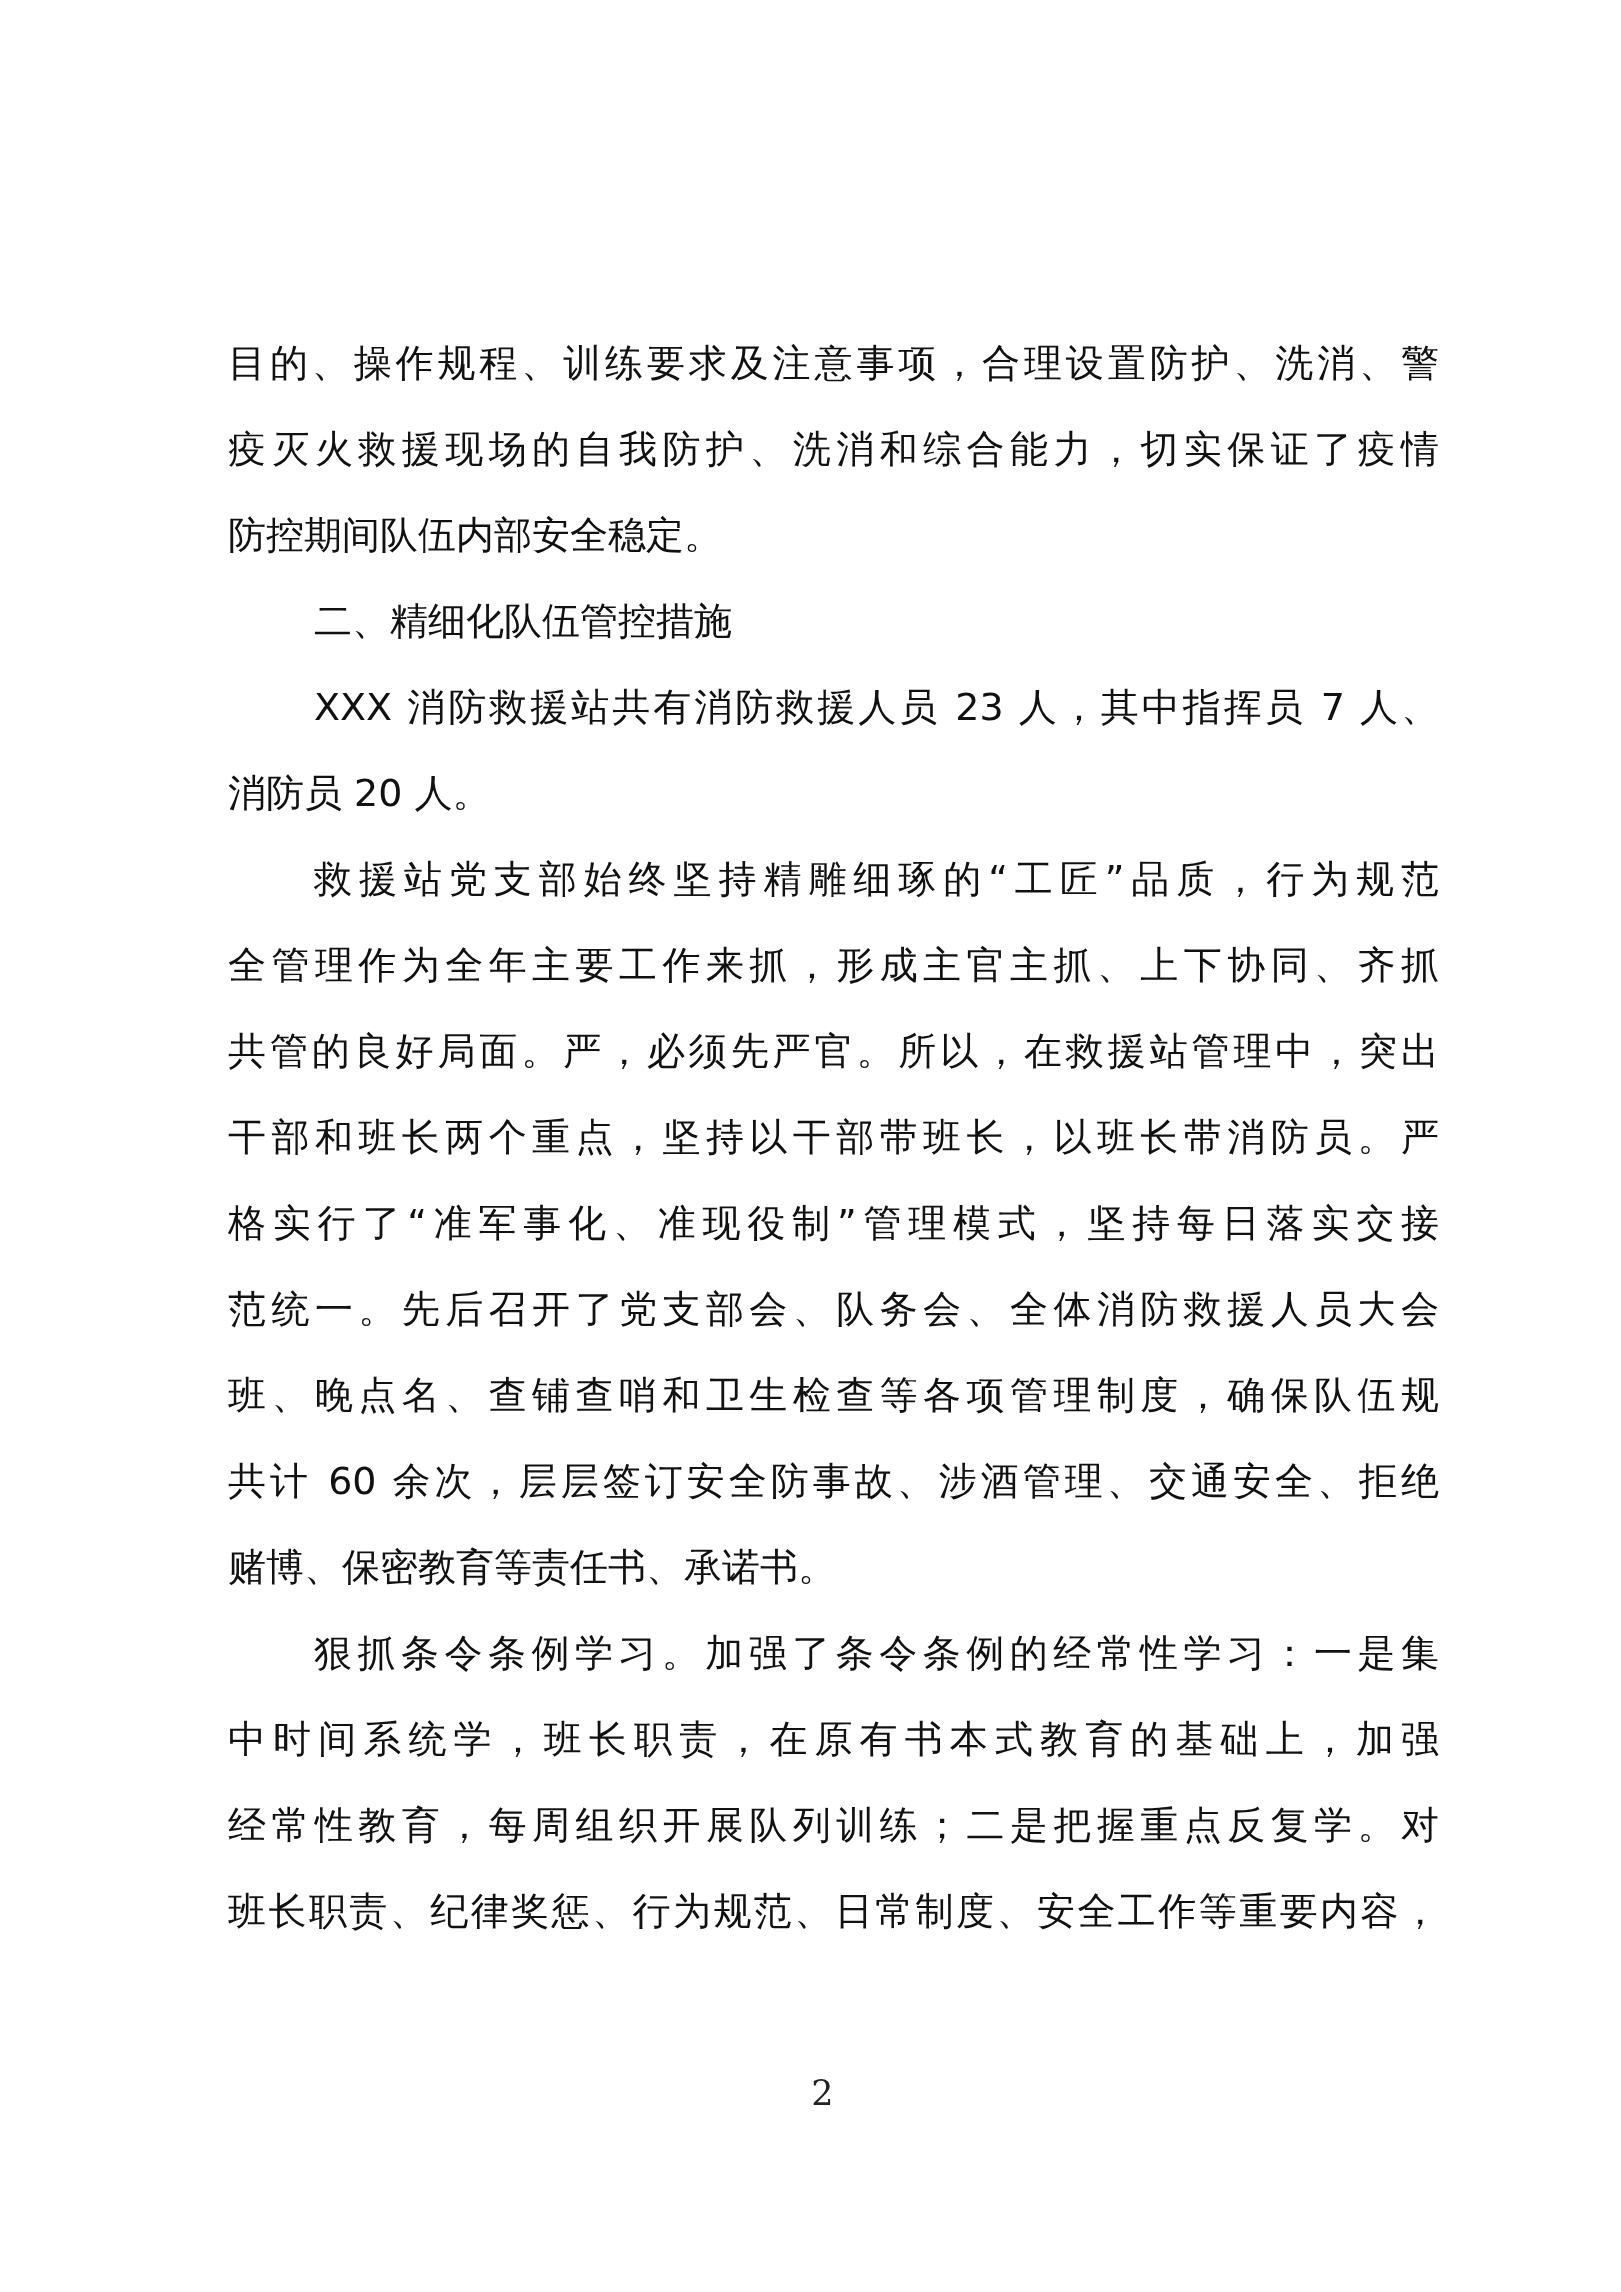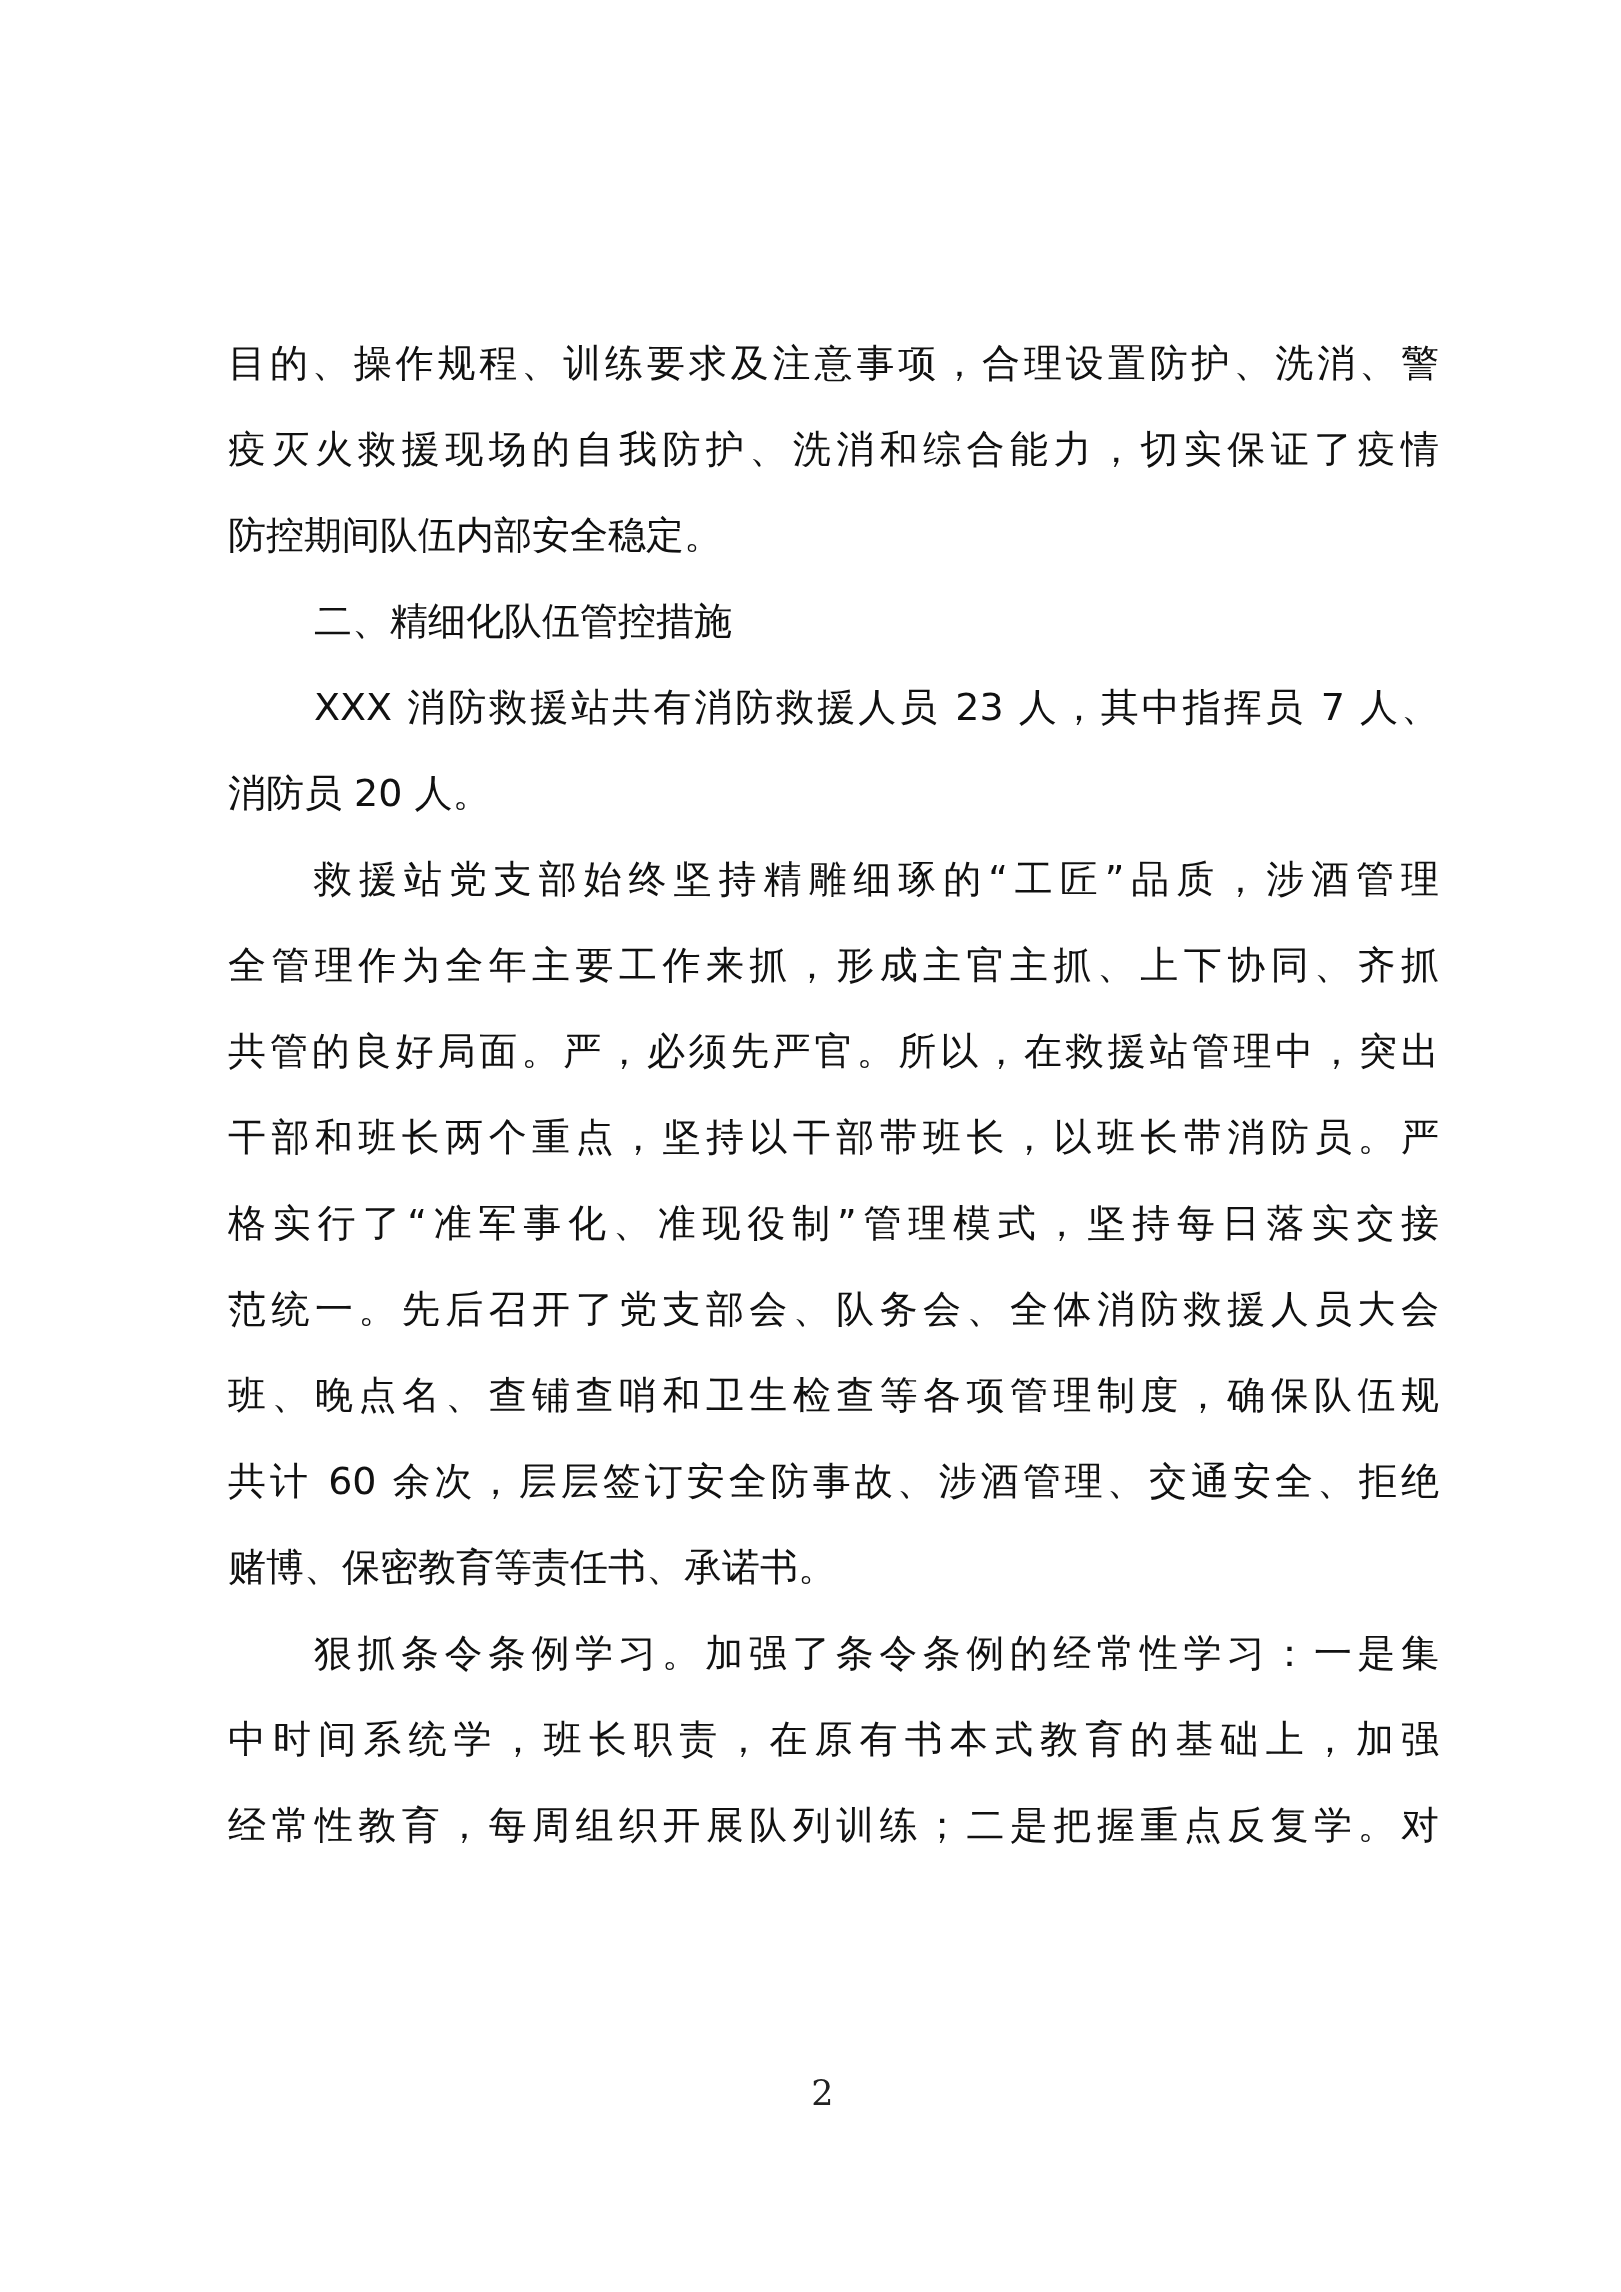--- a/index.html
+++ b/index.html
@@ -22,28 +22,29 @@
 <body>
 
 <div class="page">
   <div class="content">
     <span class="line">目的、操作规程、训练要求及注意事项，合理设置防护、洗消、警</span>
     <span class="line">疫灭火救援现场的自我防护、洗消和综合能力，切实保证了疫情</span>
     <span class="line last">防控期间队伍内部安全稳定。</span>
     <span class="line last indent">二、精细化队伍管控措施</span>
     <span class="line indent">XXX 消防救援站共有消防救援人员 23 人，其中指挥员 7 人、</span>
     <span class="line last">消防员 20 人。</span>
-    <span class="line indent">救援站党支部始终坚持精雕细琢的“工匠”品质，涉酒管理</span>
+    <span class="line indent">救援站党支部始终坚持精雕细琢的“工匠”品质，行为规范</span>
     <span class="line">全管理作为全年主要工作来抓，形成主官主抓、上下协同、齐抓</span>
     <span class="line">共管的良好局面。严，必须先严官。所以，在救援站管理中，突出</span>
     <span class="line">干部和班长两个重点，坚持以干部带班长，以班长带消防员。严</span>
     <span class="line">格实行了“准军事化、准现役制”管理模式，坚持每日落实交接</span>
     <span class="line">范统一。先后召开了党支部会、队务会、全体消防救援人员大会</span>
     <span class="line">班、晚点名、查铺查哨和卫生检查等各项管理制度，确保队伍规</span>
     <span class="line">共计 60 余次，层层签订安全防事故、涉酒管理、交通安全、拒绝</span>
     <span class="line last">赌博、保密教育等责任书、承诺书。</span>
     <span class="line indent">狠抓条令条例学习。加强了条令条例的经常性学习：一是集</span>
     <span class="line">中时间系统学，班长职责，在原有书本式教育的基础上，加强</span>
     <span class="line">经常性教育，每周组织开展队列训练；二是把握重点反复学。对</span>
+    <span class="line">班长职责、纪律奖惩、行为规范、日常制度、安全工作等重要内容，</span>
   </div>
   <div class="page-number">2</div>
 </div>
 
 
 </body></html>

